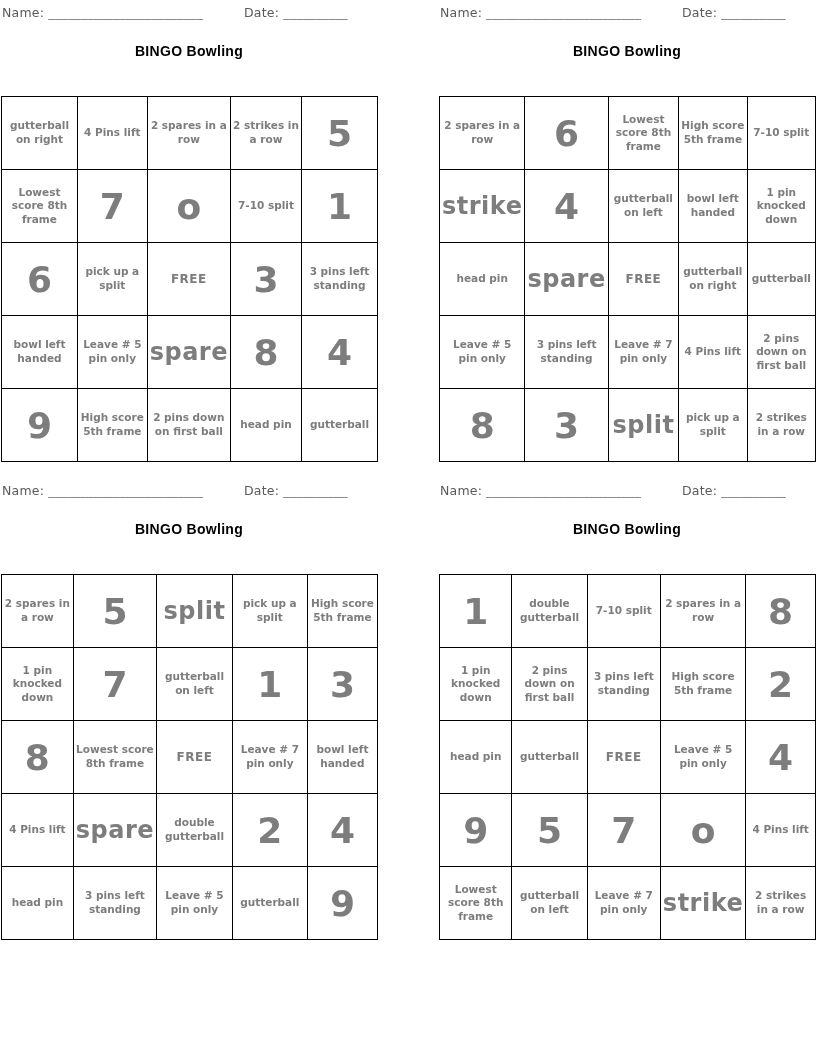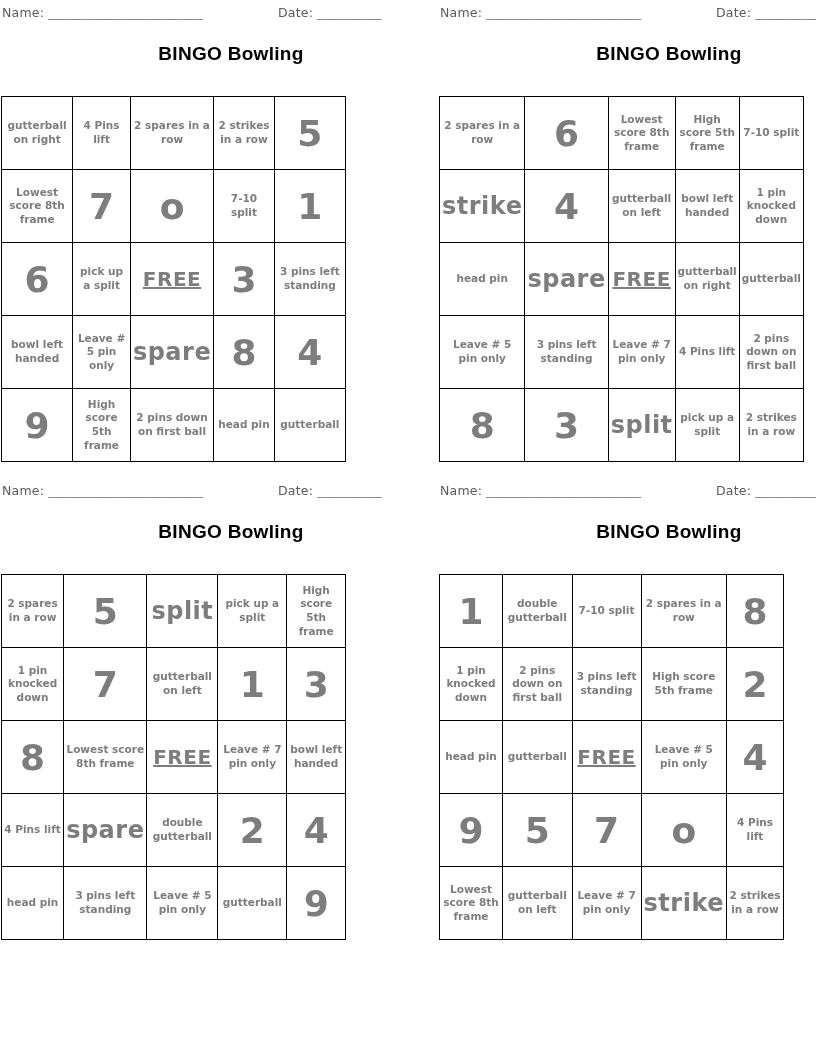--- a/index.html
+++ b/index.html
@@ -3,63 +3,62 @@
 <meta charset="utf-8">
 <style>
   html,body{margin:0;padding:0;}
   body{
     width:816px;height:1056px;
     background:#ffffff;
     position:relative;
     overflow:hidden;
     font-family:"DejaVu Sans","Liberation Sans",sans-serif;
   }
-  .card{position:absolute;width:345px;height:440px;}
+  .card{position:absolute;width:377px;height:440px;}
   #card0{left:1px;top:2px;}
   #card1{left:439px;top:2px;}
   #card2{left:1px;top:480px;}
   #card3{left:439px;top:480px;}
 
   .name-row,.date-row{
     position:absolute;top:3px;
     font-size:12.5px;color:#5a5a5a;
     white-space:nowrap;
     letter-spacing:0.2px;
   }
   .name-row{left:1px;}
-  .date-row{left:277px;}
+  .date-row{left:243px;}
   .blank-line{color:#7a7a7a;}
 
   .card-title{
     position:absolute;top:41px;left:0;width:376px;
     text-align:center;
     font-family:"Liberation Sans",sans-serif;
-    font-weight:bold;font-size:19px;color:#000;
+    font-weight:bold;font-size:14px;color:#000;
     letter-spacing:0.3px;
-    margin-left:42px;
   }
 
   table.grid{
     position:absolute;top:94px;left:0;
     border-collapse:collapse;
     table-layout:fixed;
   }
   td.cell{
     width:75px;height:70px;
     border:1.5px solid #000;
     text-align:center;vertical-align:middle;
     color:#7d7d7d;
     font-weight:bold;
     padding:1px 2px;
     font-family:"DejaVu Sans",sans-serif;
   }
   td.cell.s{font-size:10.5px;line-height:1.3;}
   td.cell.m{font-size:24px;letter-spacing:0.5px;}
   td.cell.l{font-size:36px;}
-  td.cell.f{font-size:20px;text-decoration:underline;letter-spacing:0.5px;}
+  td.cell.f{font-size:12px;letter-spacing:0.5px;}
 </style>
 </head>
 <body>
 
 <div class="card" id="card0">
   <div class="name-row"><span>Name:</span> <span class="blank-line">________________________</span></div>
   <div class="date-row"><span>Date:</span> <span class="blank-line">__________</span></div>
   <div class="card-title">BINGO Bowling</div>
   <table class="grid">
       <tbody>

